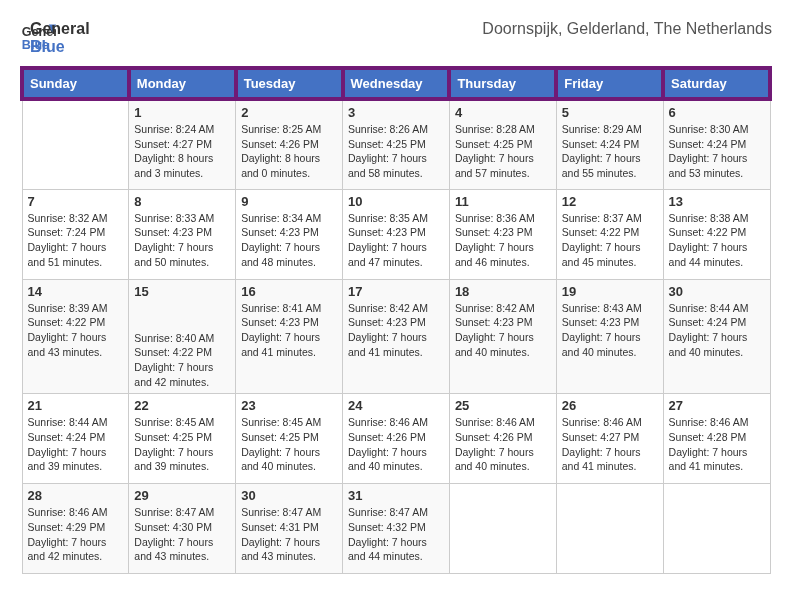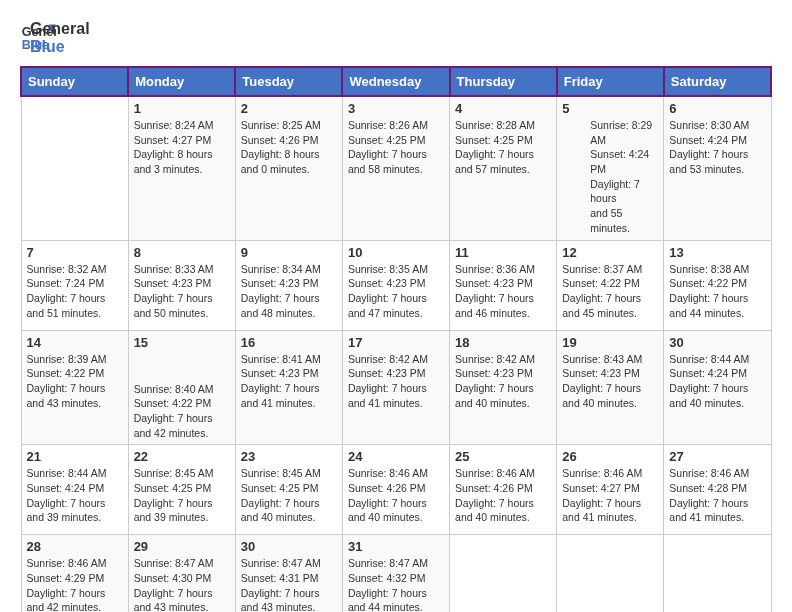--- a/index.html
+++ b/index.html
@@ -42,21 +42,21 @@
       border-collapse: collapse;
       table-layout: fixed;
     }
     thead tr th {
       background-color: #4472c4;
       color: #fff;
       text-align: left;
       padding: 6px 6px;
       font-size: 13px;
       font-weight: bold;
-      border: 2px solid #701a75;
+      border: 4px solid #701a75;
     }
     tbody tr td {
       border: 1px solid #ccc;
       vertical-align: top;
       padding: 4px 5px;
       height: 90px;
       font-size: 11px;
       color: #333;
       background: #fff;
     }
@@ -87,20 +87,21 @@
       <text y="18" x="2" font-size="14" font-weight="bold" fill="#333" font-family="Arial">General</text>
       <text y="32" x="2" font-size="14" font-weight="bold" fill="#4472c4" font-family="Arial">Blue</text>
       <polygon points="32,5 40,5 36,14" fill="#4472c4"></polygon>
     </svg>
     <div style="display:flex;flex-direction:column;margin-left:-30px;">
       <span style="font-size:16px;font-weight:bold;color:#333;">General</span>
       <span style="font-size:16px;font-weight:bold;color:#4472c4;">Blue</span>
     </div>
   </div>
   <div class="title-block">
+    <div class="location-title">Doornspijk, Gelderland, The Netherlands</div>
   </div>
 </div>
 
 <table>
   <thead>
     <tr>
     <th>Sunday</th>
         <th>Monday</th>
         <th>Tuesday</th>
         <th>Wednesday</th>
@@ -135,21 +136,21 @@
         </td>
         <td>
           <span class="day-number">4</span>
           <div class="day-info" style="white-space: pre-line;">Sunrise: 8:28 AM
 Sunset: 4:25 PM
 Daylight: 7 hours
 and 57 minutes.</div>
         </td>
         <td>
           <span class="day-number">5</span>
-          <div class="day-info" style="white-space: pre-line; margin-left: 28px;">Sunrise: 8:29 AM
+          <div class="day-info" style="white-space: pre-line;">Sunrise: 8:29 AM
 Sunset: 4:24 PM
 Daylight: 7 hours
 and 55 minutes.</div>
         </td>
         <td>
           <span class="day-number">6</span>
           <div class="day-info" style="white-space: pre-line;">Sunrise: 8:30 AM
 Sunset: 4:24 PM
 Daylight: 7 hours
 and 53 minutes.</div>

